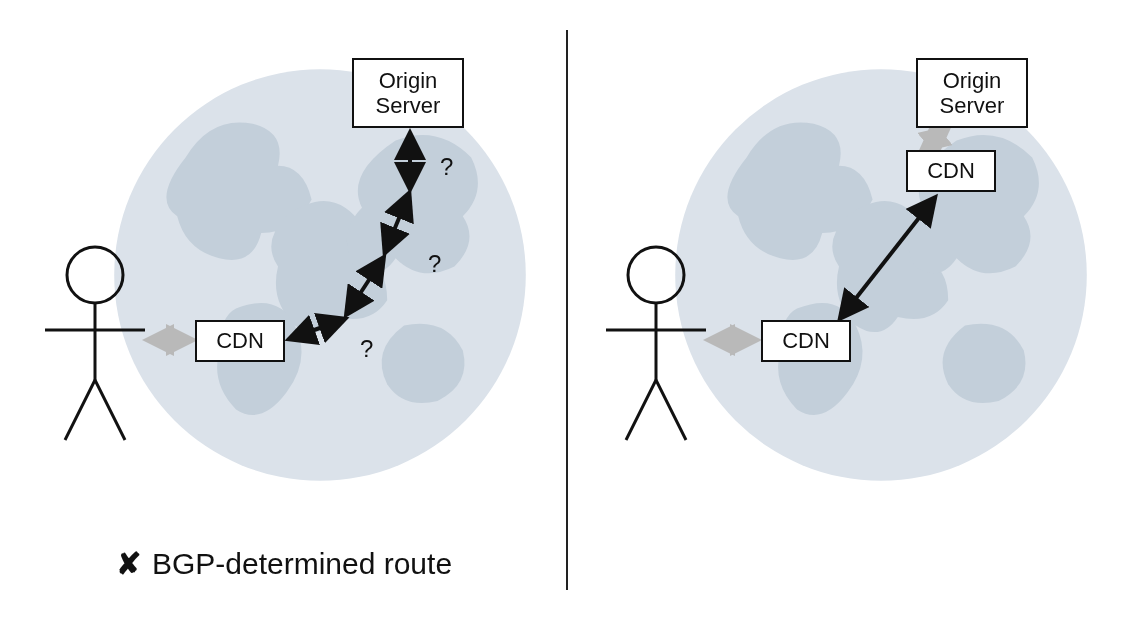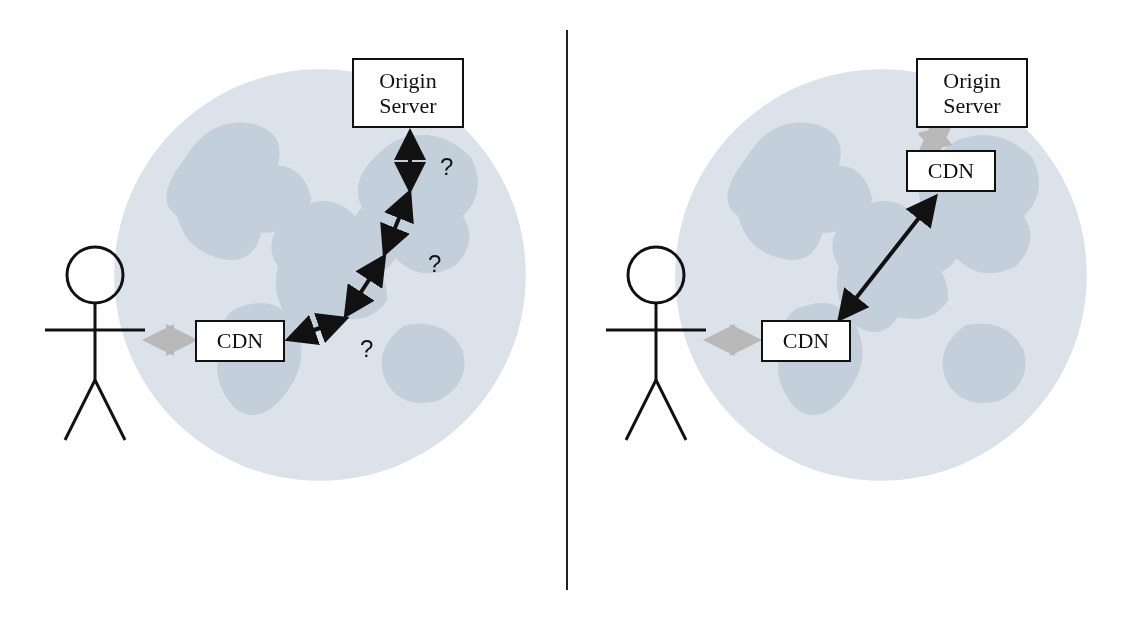--- a/index.html
+++ b/index.html
@@ -50,21 +50,20 @@
     border: 2px solid #111;
     display: flex;
     align-items: center;
     justify-content: center;
     text-align: center;
     font-size: 22px;
     line-height: 1.15;
     padding: 4px 10px;
     z-index: 3;
     box-sizing: border-box;
-    font-family: Liberation Serif, serif;
   }
   .stick {
     position: absolute;
     z-index: 3;
   }
   .qmark {
     position: absolute;
     font-size: 24px;
     color: #111;
     z-index: 4;
@@ -154,20 +153,23 @@
       <line x1="292" y1="338" x2="342" y2="320" stroke="#111" stroke-width="4" marker-end="url(#arrB)" marker-start="url(#arrBrev)"></line>
       <line x1="348" y1="312" x2="382" y2="260" stroke="#111" stroke-width="4" marker-end="url(#arrB)" marker-start="url(#arrBrev)"></line>
       <line x1="386" y1="250" x2="408" y2="196" stroke="#111" stroke-width="4" marker-end="url(#arrB)" marker-start="url(#arrBrev)"></line>
       <line x1="410" y1="186" x2="410" y2="136" stroke="#111" stroke-width="4" marker-end="url(#arrB)" marker-start="url(#arrBrev)"></line>
     </svg>
 
     <span class="qmark" style="left:440px; top:153px;">?</span>
     <span class="qmark" style="left:428px; top:250px;">?</span>
     <span class="qmark" style="left:360px; top:335px;">?</span>
 
+    <div class="caption">
+      <span class="mark">✘</span><span>BGP-determined route</span>
+    </div>
   </div>
 
   <div class="panel panel-right">
 
     <svg class="globe" viewBox="0 0 100 100">
       <circle cx="50" cy="50" r="49" fill="#dbe2ea"></circle>
       <g fill="#c3cfda">
         <path d="M18 22 q6 -10 16 -8 q8 2 6 10 q6 0 8 8 q-4 8 -12 8 q-2 8 -10 6 q-8 -2 -10 -10 q-6 -4 2 -14z"></path>
         <path d="M42 36 q8 -6 14 -2 q6 4 4 12 q6 2 6 10 q-4 6 -12 4 q-4 6 -10 2 q-6 -6 -4 -14 q-4 -6 2 -12z"></path>
         <path d="M30 58 q10 -4 14 4 q4 8 -2 16 q-6 8 -12 4 q-6 -6 -4 -14 q0 -8 4 -10z"></path>

